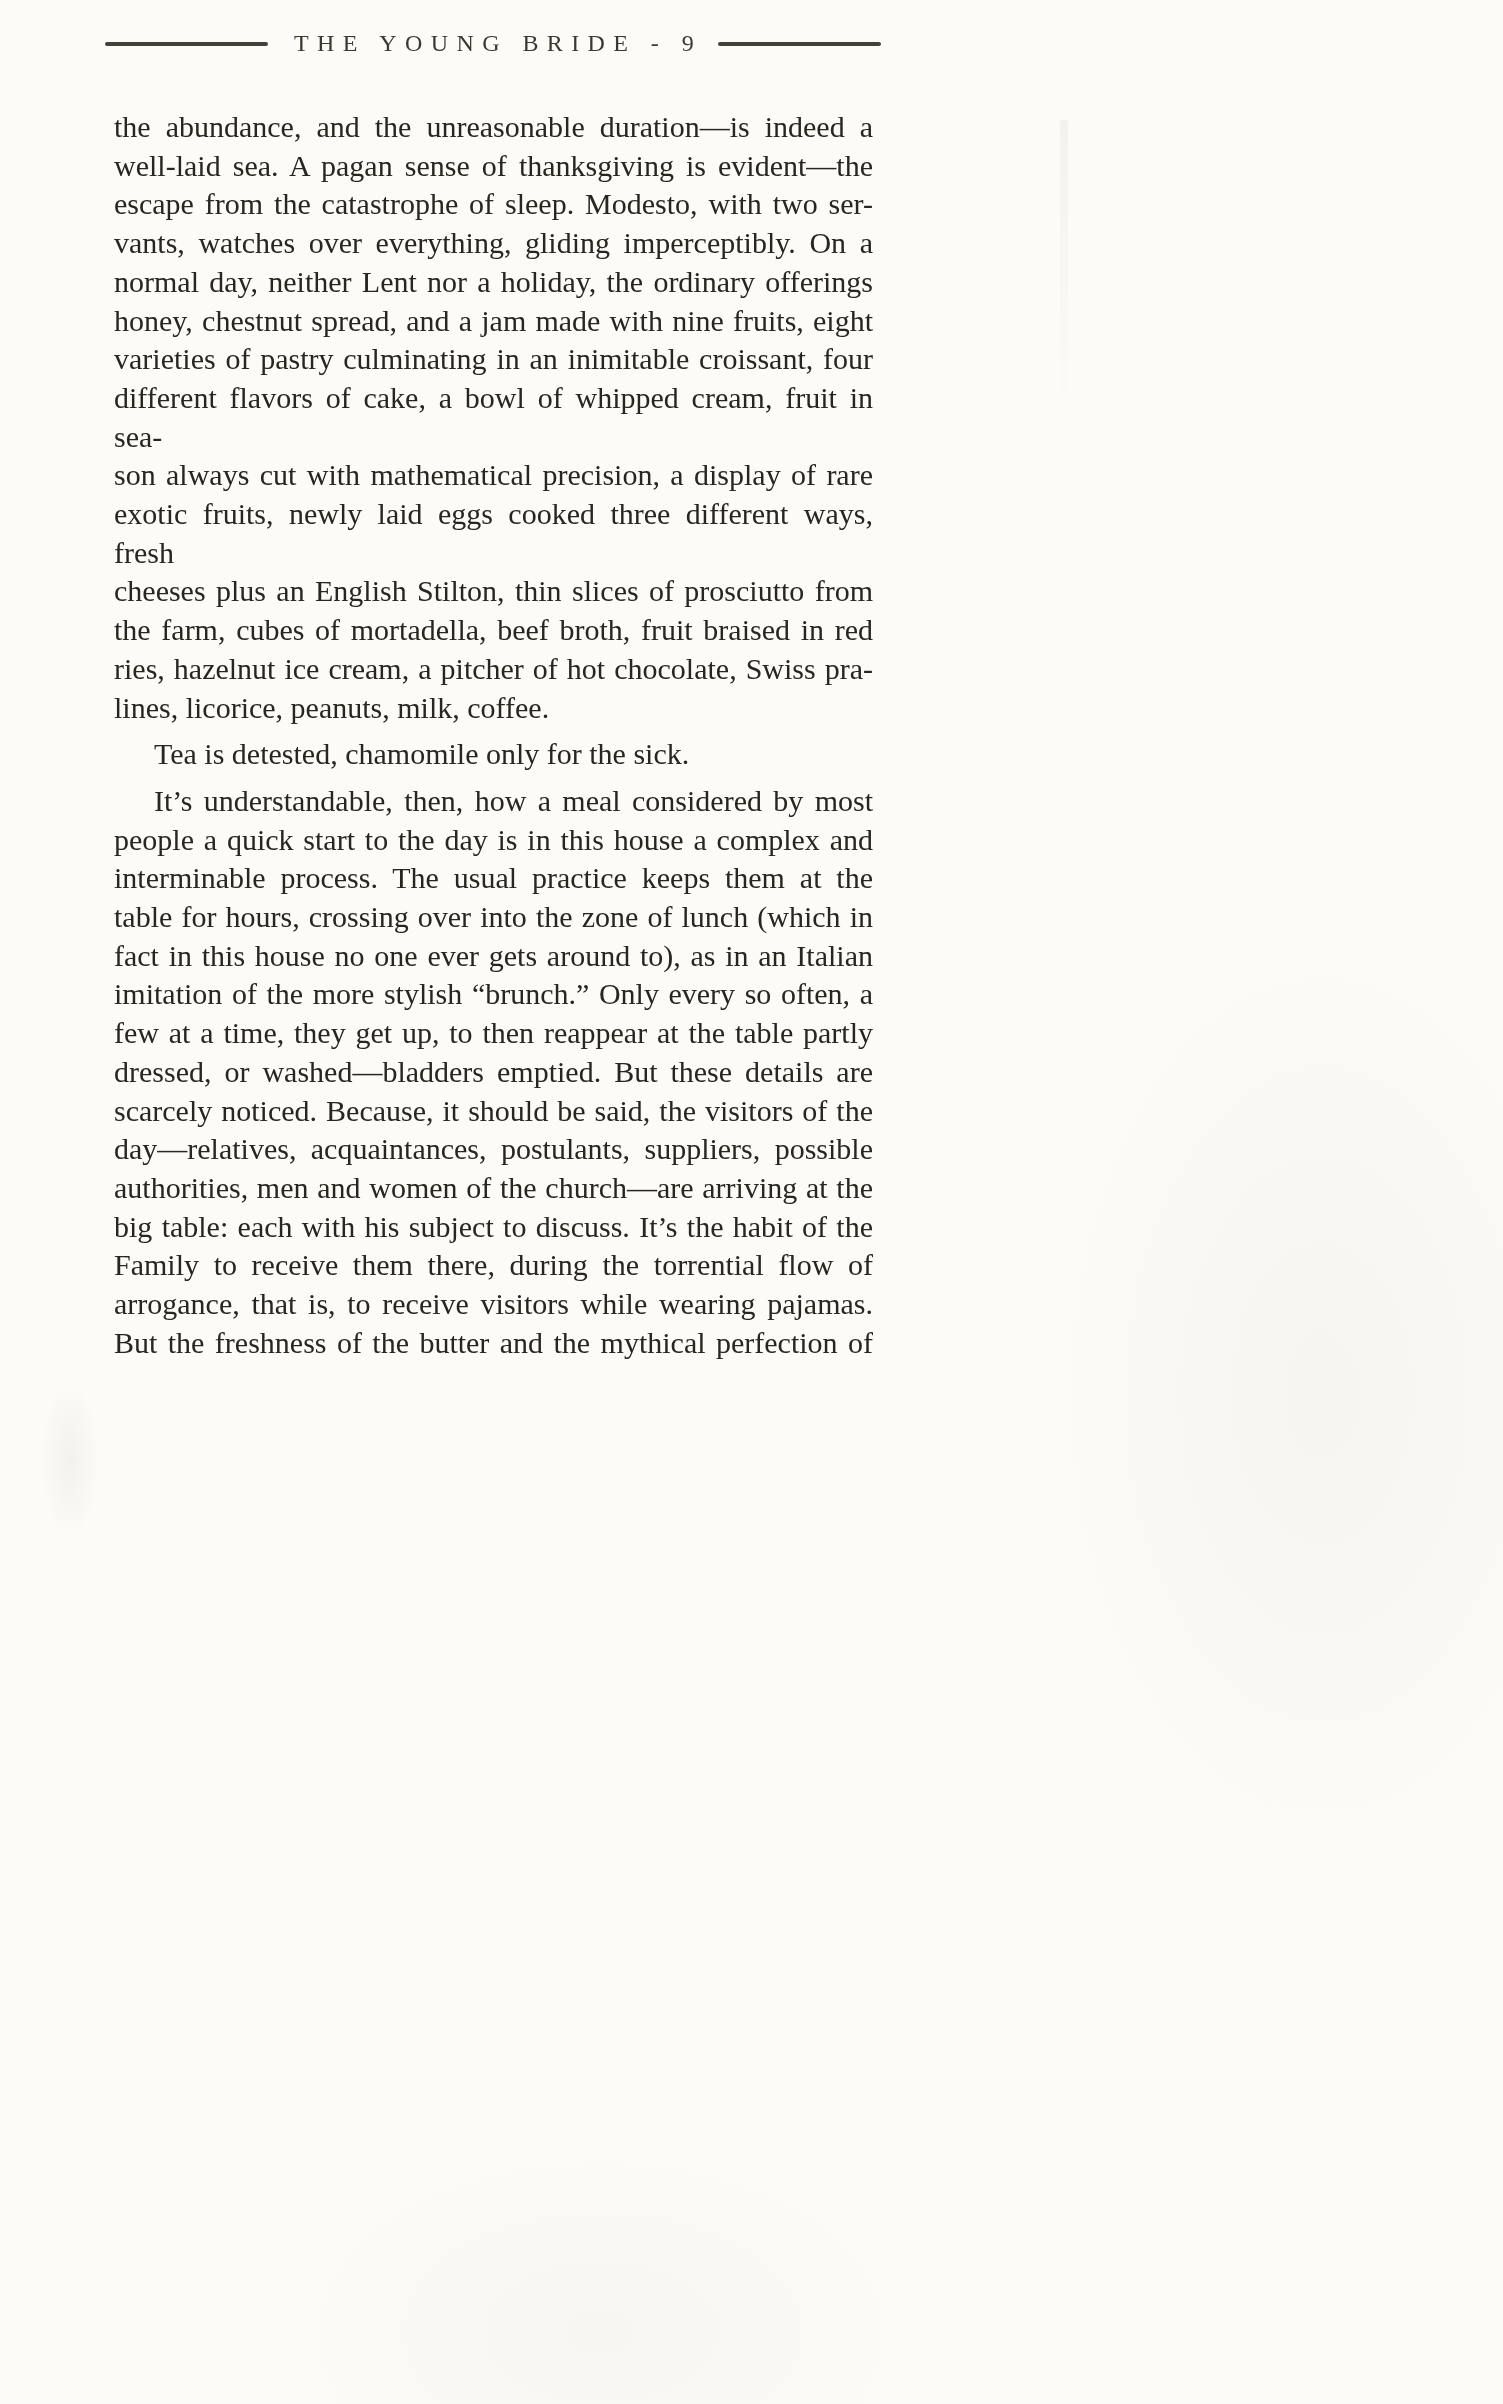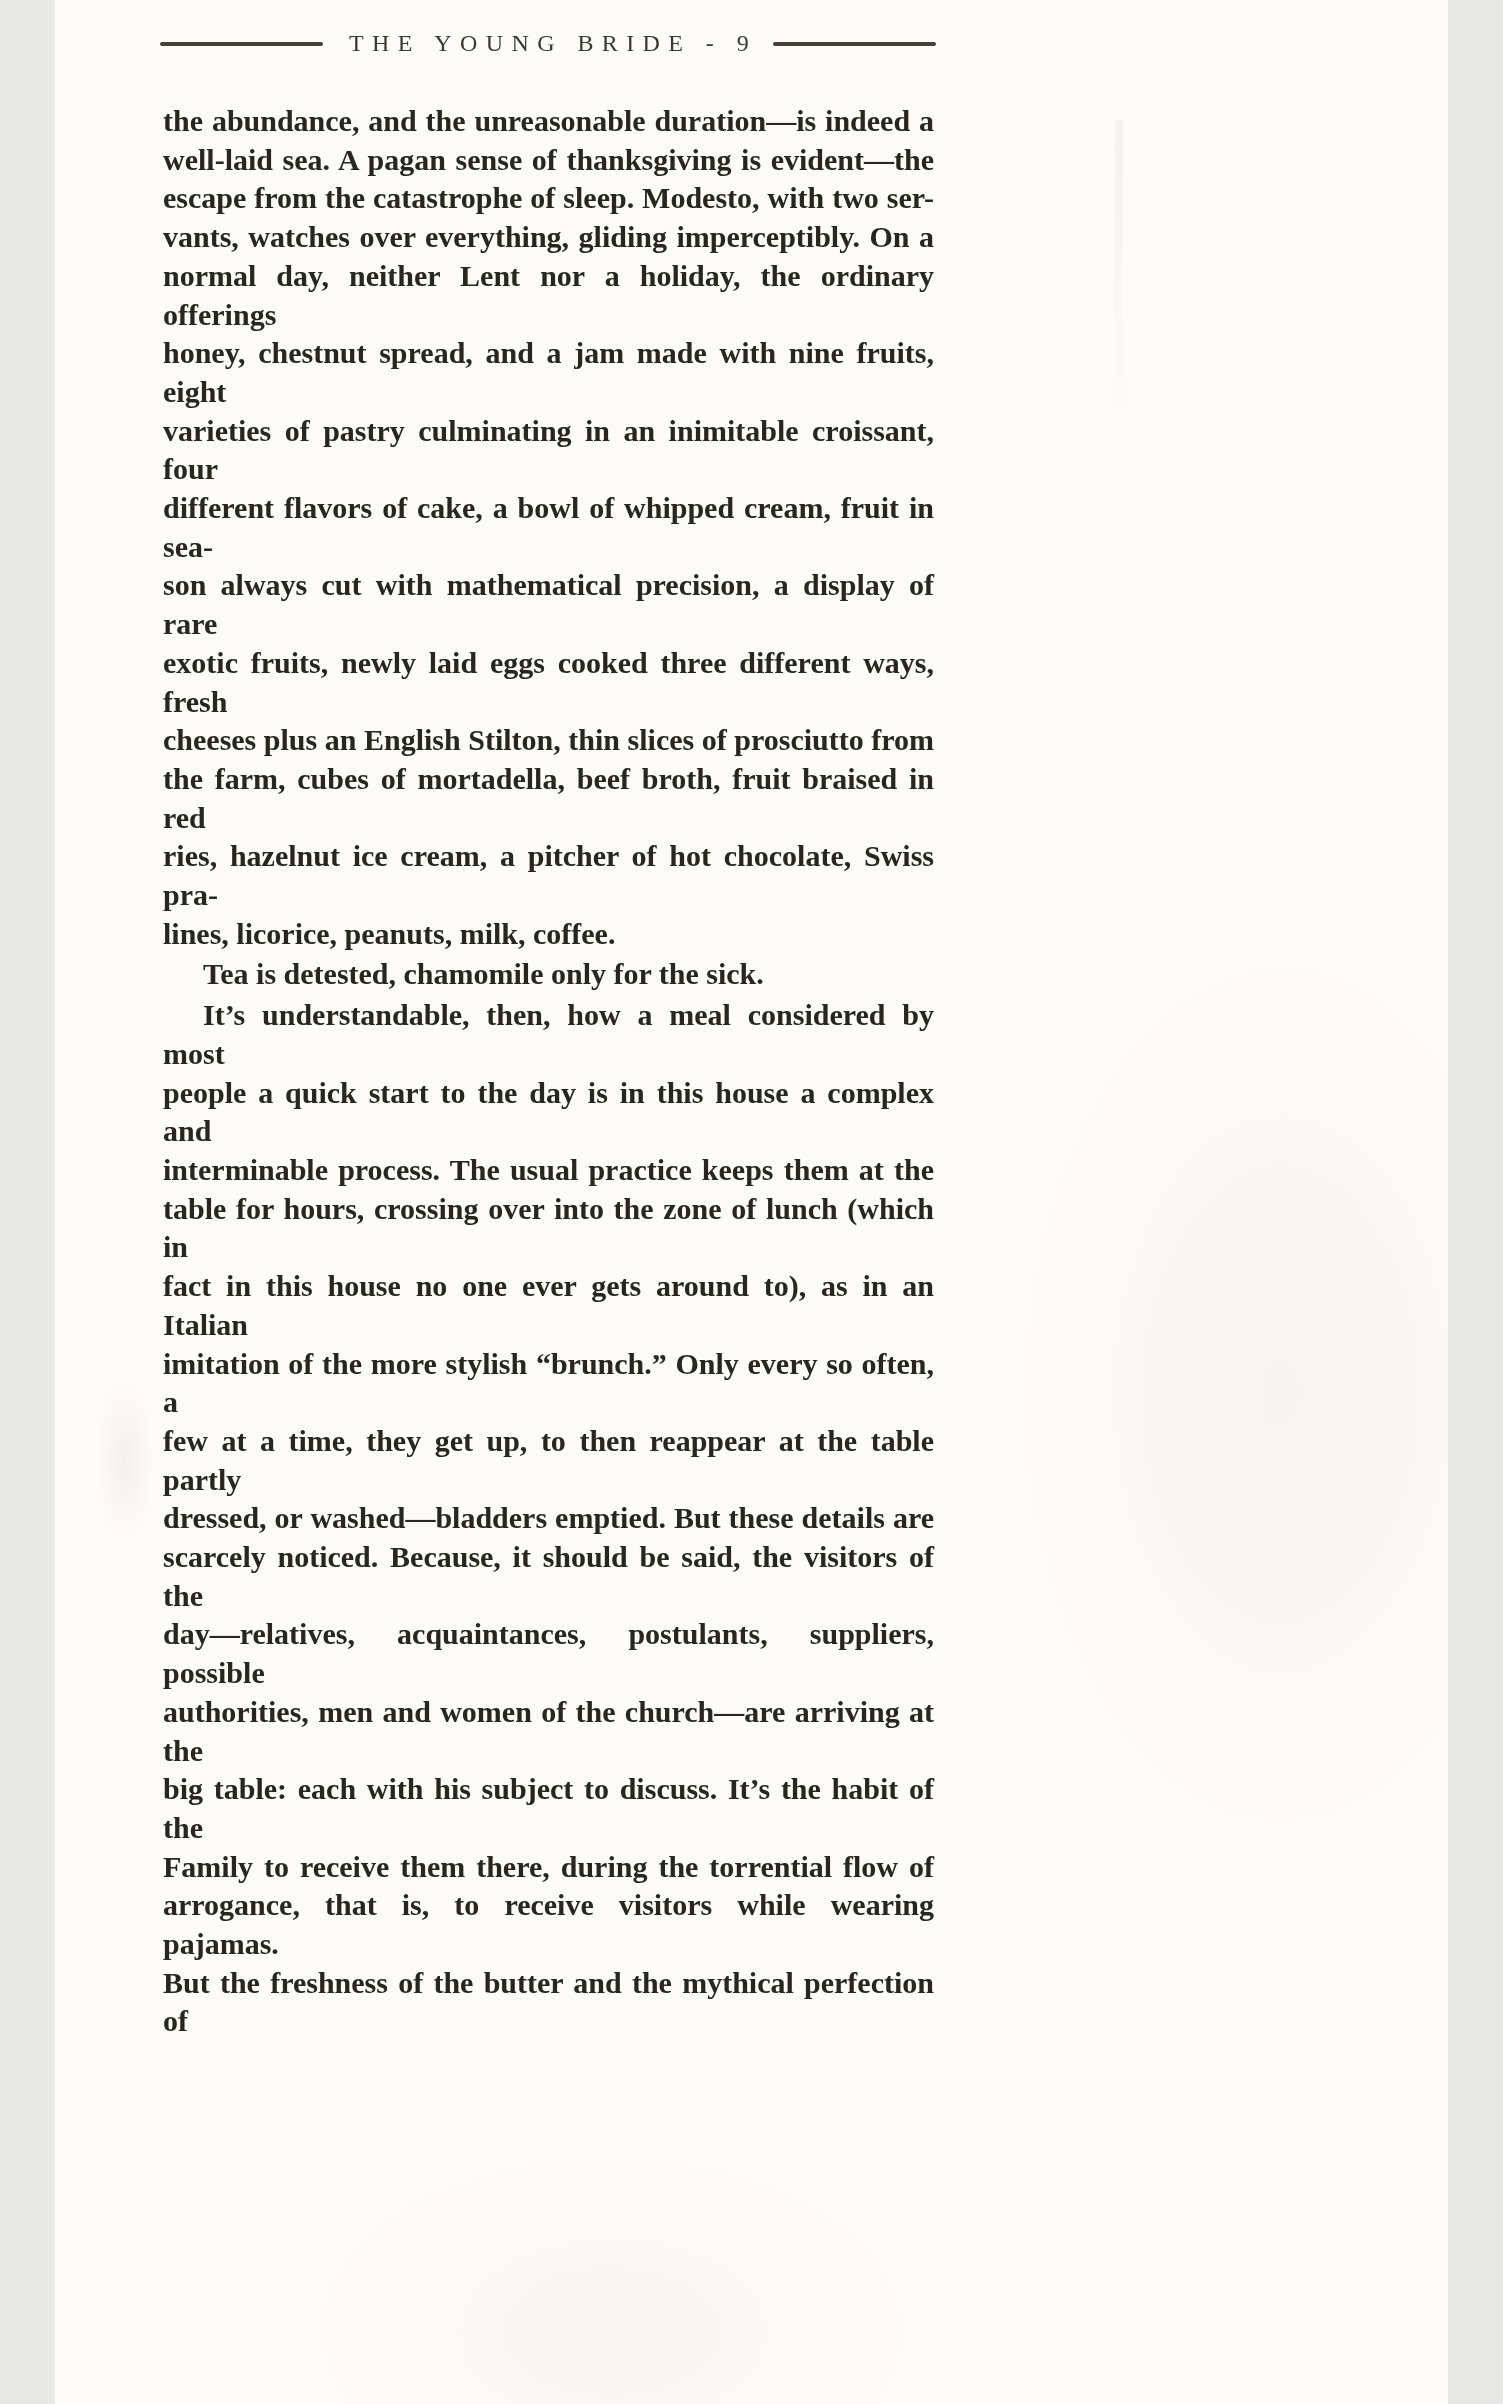--- a/index.html
+++ b/index.html
@@ -2,21 +2,21 @@
 <html style="--bg: #fcfbf8; --ink: #29261f; --head: #3b382f; --rule: #44413a;"><head>
 <meta charset="utf-8">
 <style>
   html, body {
     margin: 0;
     padding: 0;
     background: #e8e8e6;
   }
   .page {
     position: relative;
-    width: 1393px;
+    width: 1503px;
     height: 2404px;
     margin: 0 auto;
     background:
       radial-gradient(ellipse 420px 700px at 88% 58%, rgba(190,190,184,0.10), transparent 70%),
       radial-gradient(ellipse 500px 300px at 40% 97%, rgba(190,190,184,0.08), transparent 70%),
       var(--bg, #fcfbf8);
     overflow: hidden;
     font-family: "Liberation Serif", "DejaVu Serif", serif;
     color: var(--ink, #29261f);
   }
@@ -43,21 +43,21 @@
   }
   .header-text span { display: inline; }
   .text-block {
     position: absolute;
     top: 100px;
     left: 106px;
     width: 775px;
     font-size: 30px;
     line-height: 38.7px;
   }
-  .paragraph { margin: 2px; font-weight: bold; }
+  .paragraph { margin: 8px; }
   .line {
     text-align: justify;
     text-align-last: justify;
     white-space: normal;
   }
   .line.lastline { text-align-last: left; }
   .line.indent { text-indent: 40px; }
   .scan-artifact {
     position: absolute;
     pointer-events: none;

